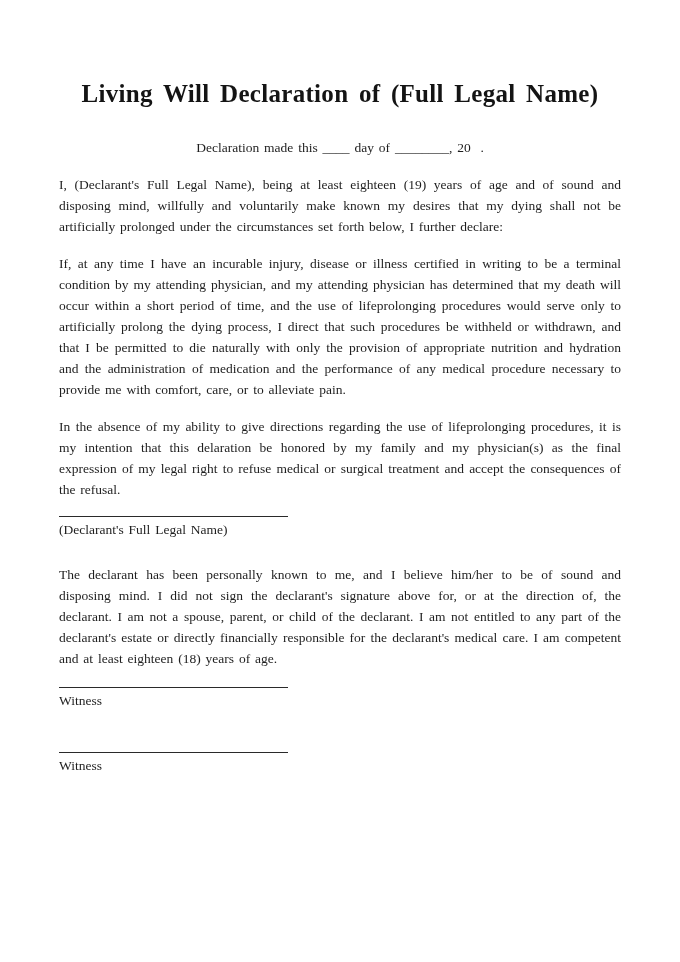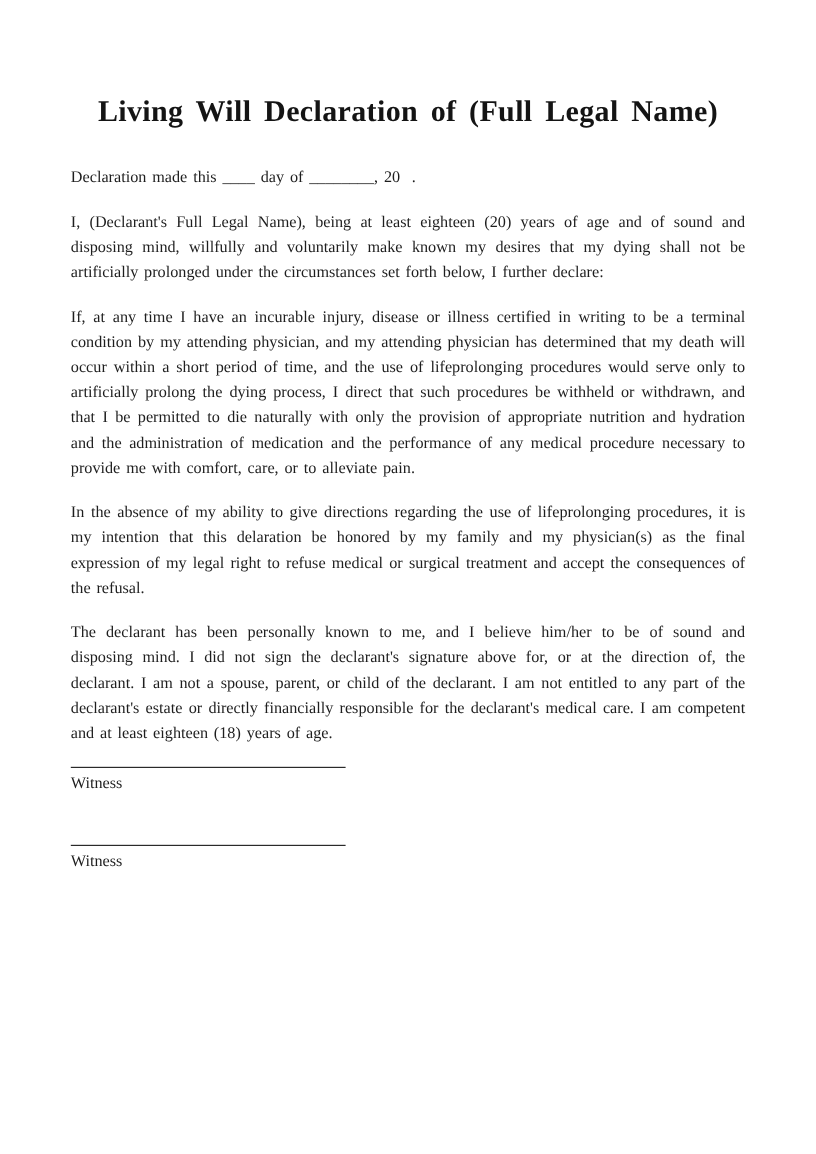--- a/index.html
+++ b/index.html
@@ -31,20 +31,21 @@
     word-spacing: 4px;
     color: #141414;
   }
   p.para {
     margin: 0 0 16px 0;
     text-align: justify;
   }
   p.single {
     margin: 16px 0 16px 0;
     white-space: pre-wrap;
+    text-align: center;
   }
   p.single.tight {
     margin-bottom: 8px;
   }
   .sig-block {
     margin: 0;
   }
   .sig-line {
     width: 229px;
     height: 0;
@@ -66,27 +67,31 @@
 </style>
 </head>
 <body>
 
 <div class="page" style="color: rgb(30, 30, 30);">
 
   <h1 class="doc-title">Living Will Declaration of (Full Legal Name)</h1>
 
   <p class="single">Declaration made this ____ day of ________, 20  .</p>
 
-  <p class="para">I, (Declarant's Full Legal Name), being at least eighteen (20) years of age and of sound and disposing mind, willfully and voluntarily make known my desires that my dying shall not be artificially prolonged under the circumstances set forth below, I further declare:</p>
+  <p class="para">I, (Declarant's Full Legal Name), being at least eighteen (19) years of age and of sound and disposing mind, willfully and voluntarily make known my desires that my dying shall not be artificially prolonged under the circumstances set forth below, I further declare:</p>
 
   <p class="para">If, at any time I have an incurable injury, disease or illness certified in writing to be a terminal condition by my attending physician, and my attending physician has determined that my death will occur within a short period of time, and the use of lifeprolonging procedures would serve only to artificially prolong the dying process, I direct that such procedures be withheld or withdrawn, and that I be permitted to die naturally with only the provision of appropriate nutrition and hydration and the administration of medication and the performance of any medical procedure necessary to provide me with comfort, care, or to alleviate pain.</p>
 
   <p class="para">In the absence of my ability to give directions regarding the use of lifeprolonging procedures, it is my intention that this delaration be honored by my family and my physician(s) as the final expression of my legal right to refuse medical or surgical treatment and accept the consequences of the refusal.</p>
 
 
+  <div class="sig-block declarant">
+    <div class="sig-line"></div>
+    <div class="sig-label">(Declarant's Full Legal Name)</div>
+  </div>
 
   <p class="para">The declarant has been personally known to me, and I believe him/her to be of sound and disposing mind. I did not sign the declarant's signature above for, or at the direction of, the declarant. I am not a spouse, parent, or child of the declarant. I am not entitled to any part of the declarant's estate or directly financially responsible for the declarant's medical care. I am competent and at least eighteen (18) years of age.</p>
 
 
   <div class="sig-block witness-1">
     <div class="sig-line"></div>
     <div class="sig-label">Witness</div>
   </div>
 
   <div class="sig-block witness-2">

